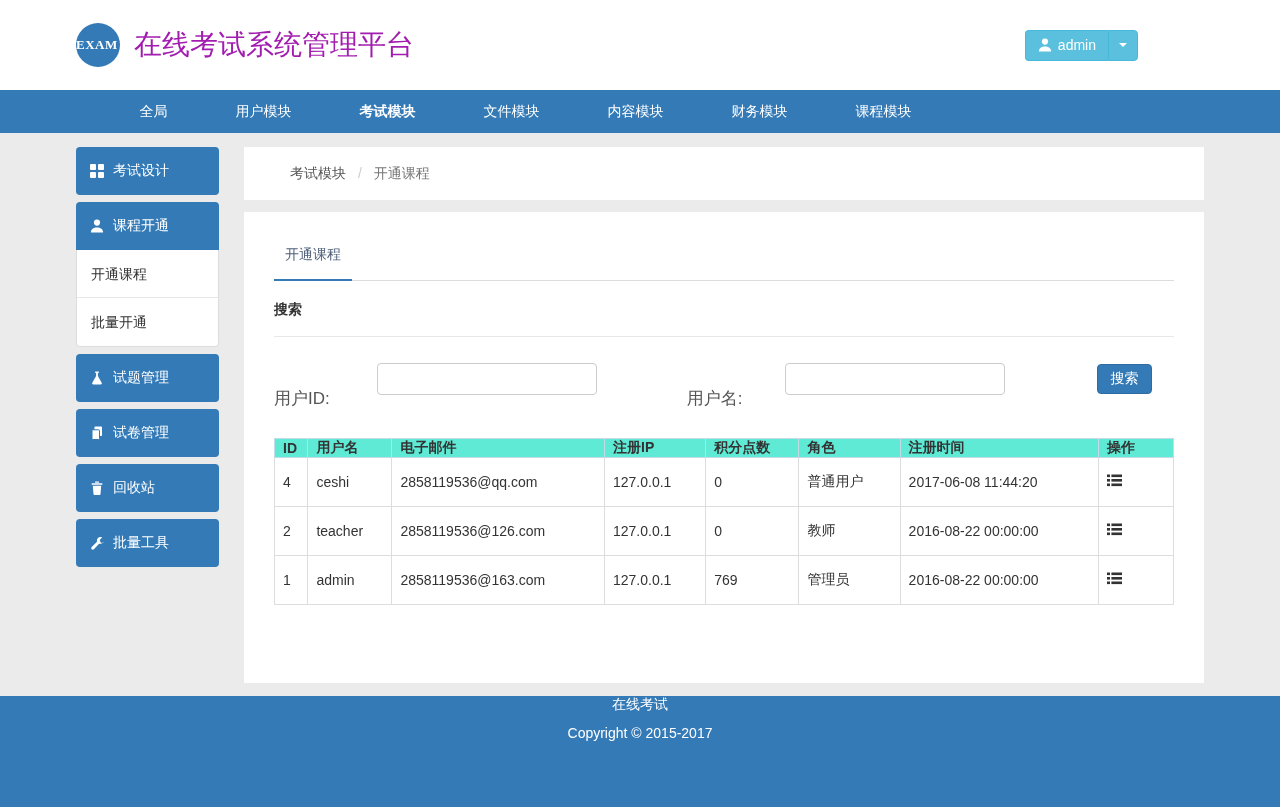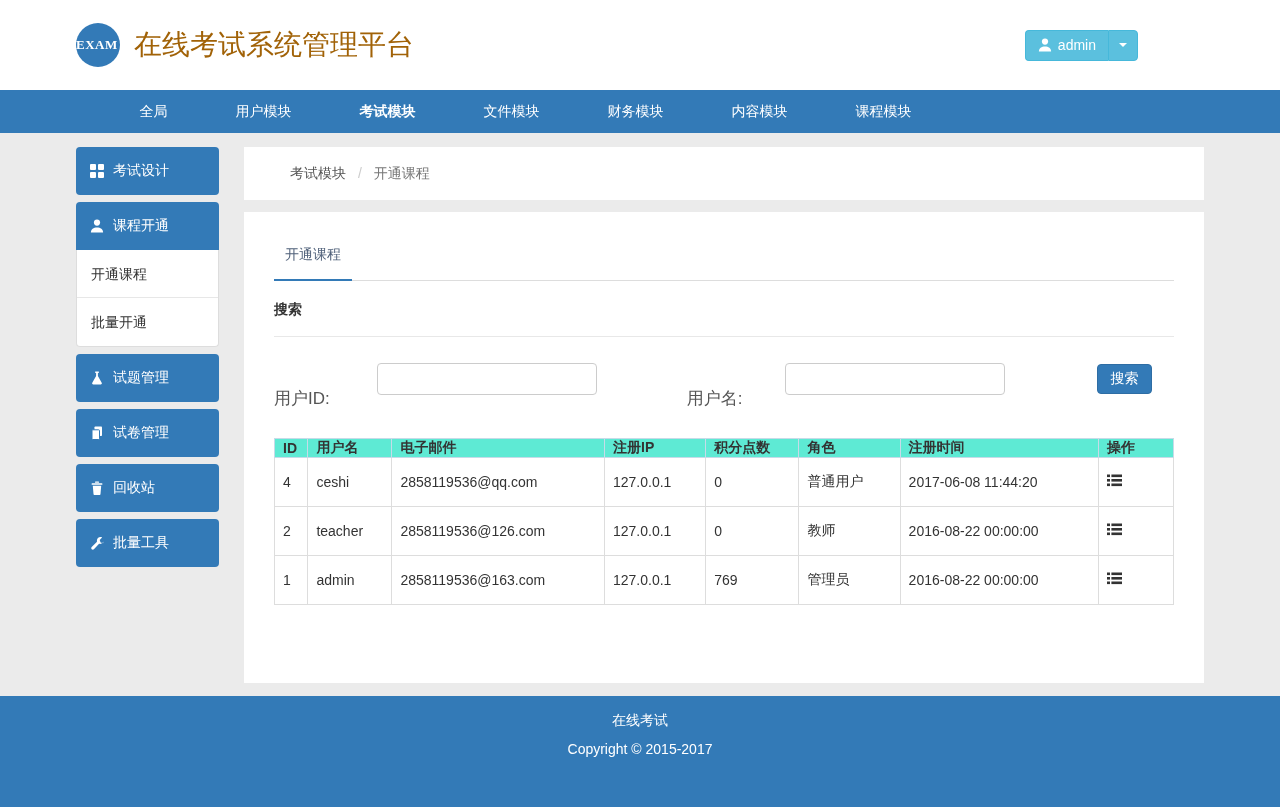--- a/index.html
+++ b/index.html
@@ -17,21 +17,21 @@
   .topbar { background:#fff; height:90px; flex:none; }
   .topbar-inner { display:flex; align-items:center; height:100%; }
   .logo {
     width:44px; height:44px; border-radius:50%;
     background:#337ab7; color:#fff;
     display:flex; align-items:center; 
     font-family:"Liberation Serif","DejaVu Serif",serif;
     font-size:13px; font-weight:bold; letter-spacing:.5px;
     flex:none;
   }
-  .app-title { font-size:28px; color:#a16207; margin-left:14px; white-space:nowrap; }
+  .app-title { font-size:28px; color:#a21caf; margin-left:14px; white-space:nowrap; }
   .user-btn { margin-left:auto; margin-right:66px; display:flex; height:31px; }
   .user-btn .seg {
     background:#5bc0de; border:1px solid #46b8da; color:#fff;
     display:flex; align-items:center; font-size:14px; cursor:pointer;
   }
   .user-btn .seg-main { border-radius:4px 0 0 4px; padding:0 12px; border-right:none; }
   .user-btn .seg-caret { border-radius:0 4px 4px 0; width:30px; justify-content:center; border-left:1px solid #46b8da; }
   .user-btn .uicon { margin-right:6px; display:inline-flex; }
   .caret { width:0; height:0; border-left:4px solid transparent; border-right:4px solid transparent; border-top:4px solid #fff; }
 
@@ -102,21 +102,21 @@
   }
   .data-table td {
     border:1px solid #ddd; padding:15px 8px; color:#333;
     overflow:hidden; white-space:nowrap;
   }
   .op-icon { display:inline-flex; cursor:pointer; }
 
   
   .footer {
     background:#337ab7; margin-top:13px; flex:1;
-    color:#fff; text-align:center; font-size:14px; padding-top:16px;
+    color:#fff; text-align:center; font-size:14px; 
   }
   .footer .copy { margin-top:11px; }
 </style>
 </head>
 <body>
 
 <header class="topbar">
   <div class="container topbar-inner">
     <div class="logo">
       <span>EXAM</span>
@@ -139,22 +139,22 @@
   </div>
 </header>
 
 <nav class="navbar">
   <div class="container">
     <ul>
       <li>全局</li>
       <li>用户模块</li>
       <li class="active">考试模块</li>
       <li>文件模块</li>
+      <li>内容模块</li>
       <li>财务模块</li>
-      <li>内容模块</li>
       <li>课程模块</li>
     </ul>
   </div>
 </nav>
 
 <div class="container content">
 
   <aside class="sidebar">
 
     <div class="side-panel">

